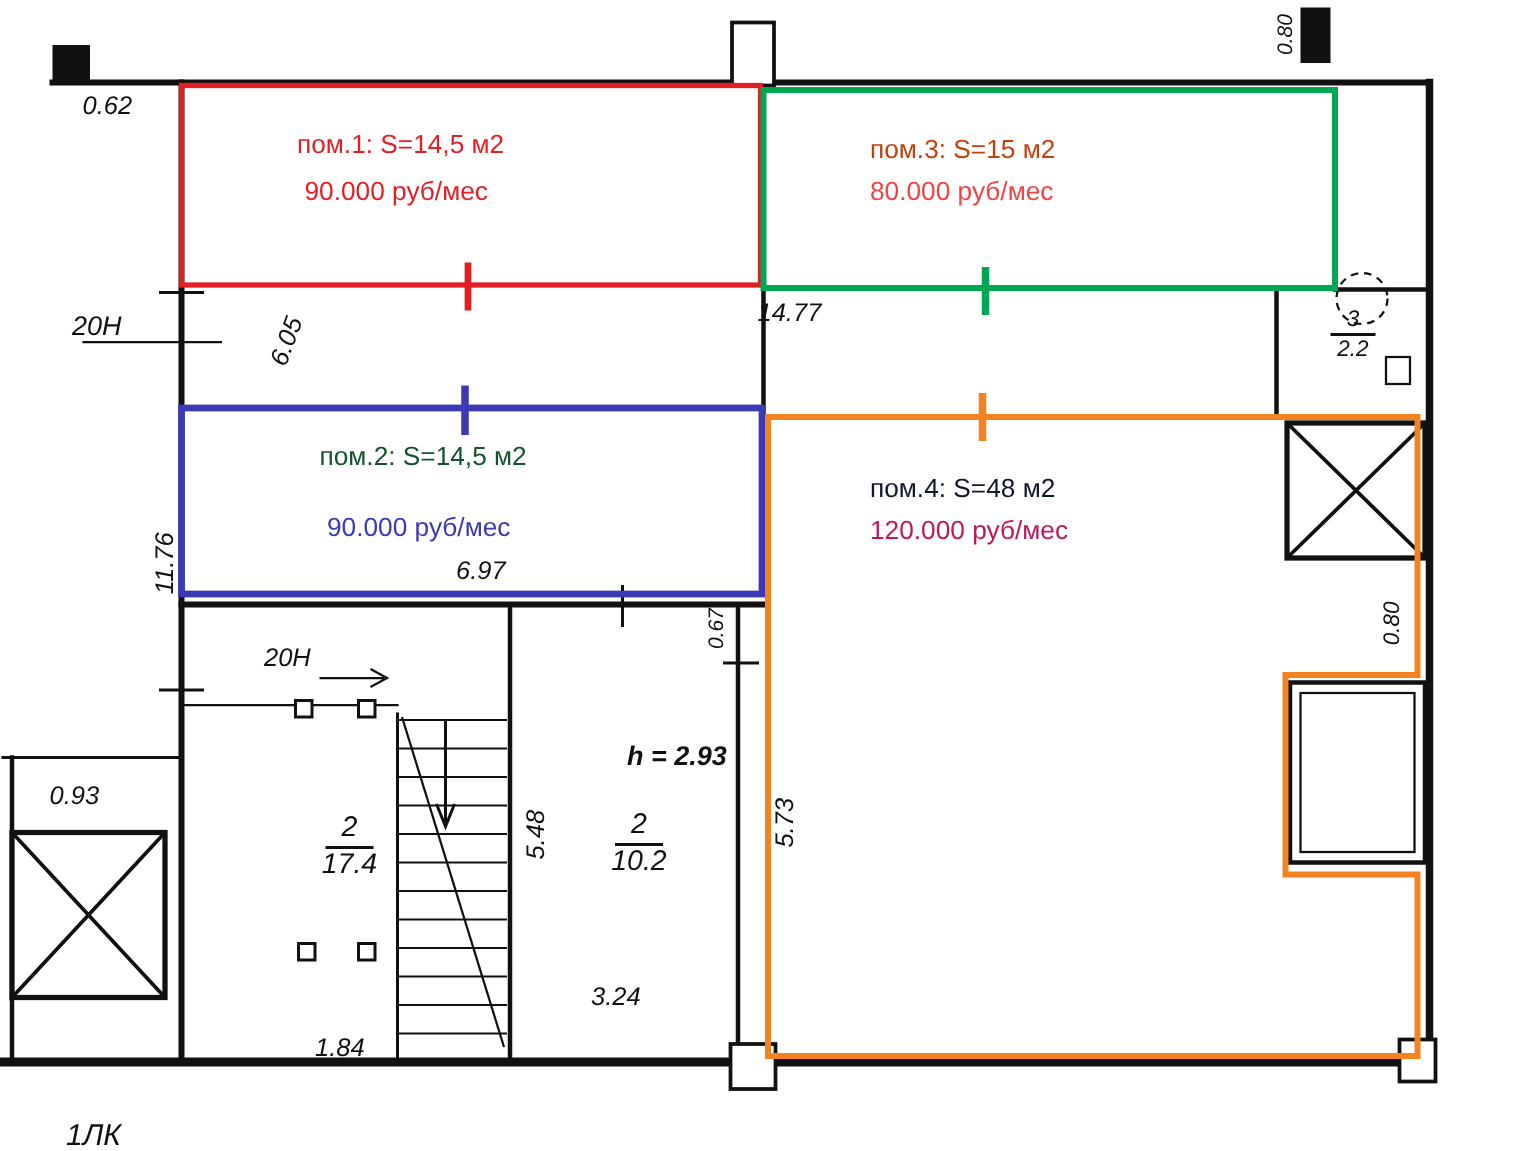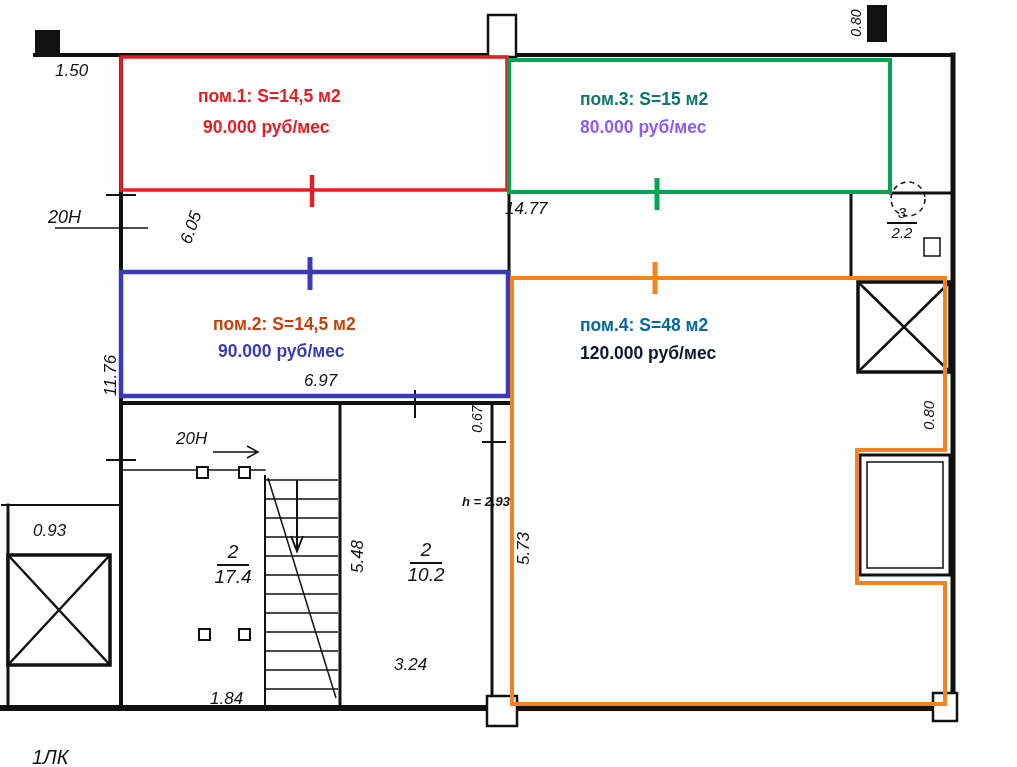--- a/index.html
+++ b/index.html
@@ -9,33 +9,33 @@
     font-family:"Liberation Sans", sans-serif;
     color:#111;
   }
   svg.plan { position:absolute; left:0; top:0; }
   .lbl {
     position:absolute; font-style:italic; font-size:17px;
     white-space:nowrap; color:#111; line-height:1;
   }
   .sm { font-size:14px; }
   .room-lbl {
-    position:absolute; font-weight:bold; font-size:17.5px;
+    position:absolute; font-weight:normal; font-size:17.5px;
     white-space:nowrap; line-height:1; font-style:normal;
   }
   .rot { transform:rotate(-90deg); transform-origin:center; text-align:center; }
   .diag { transform:rotate(-70deg); transform-origin:center; text-align:center; }
   .frac {
     position:absolute; text-align:center; font-style:italic;
     color:#111; line-height:1.2;
   }
   .frac .num { display:inline-block; border-bottom:2px solid #111; padding:0 11px; }
   .frac .den { display:block; }
   .big { font-size:19px; }
-  .ceil { font-size:13px; font-weight:bold;margin-left:44px; }
+  .ceil { font-size:18px; font-weight:bold; }
 </style>
 </head>
 <body>
 
 <div class="canvas">
 
   <svg class="plan" width="1017" height="767" viewBox="0 0 1017 767">
 
     <g stroke="#111" fill="none" stroke-linecap="square">
       <path d="M35,55 H953" stroke-width="4"></path>
@@ -107,30 +107,30 @@
       <rect x="509" y="60" width="381" height="132" fill="none" stroke-width="4" stroke="#00a651"></rect>
       <path d="M657,178 V210" fill="none" stroke-width="5" stroke="#00a651"></path>
       <path d="M512,278 H945 V450 H857 V583 H945 V704 H512 Z" fill="none" stroke-width="4" stroke="#f58220"></path>
       <path d="M655,262 V294" fill="none" stroke-width="5" stroke="#f58220"></path>
     </g>
   </svg>
 
   <div class="room-lbl" style="left: 198px; top: 88px; color: rgb(227, 30, 36);">пом.1: S=14,5 м2</div>
   <div class="room-lbl" style="left: 203px; top: 119px; color: rgb(227, 30, 36);">90.000 руб/мес</div>
 
-  <div class="room-lbl" style="left: 580px; top: 91px; color: #0f766e;">пом.3: S=15 м2</div>
-  <div class="room-lbl" style="left: 580px; top: 119px; color: #8b5cf6;">80.000 руб/мес</div>
+  <div class="room-lbl" style="left: 580px; top: 91px; color: #c2410c;">пом.3: S=15 м2</div>
+  <div class="room-lbl" style="left: 580px; top: 119px; color: #ef4444;">80.000 руб/мес</div>
 
-  <div class="room-lbl" style="left: 213px; top: 316px; color: #c2410c;">пом.2: S=14,5 м2</div>
+  <div class="room-lbl" style="left: 213px; top: 296px; color: #14532d;">пом.2: S=14,5 м2</div>
   <div class="room-lbl" style="left: 218px; top: 343px; color: rgb(58, 58, 181);">90.000 руб/мес</div>
 
-  <div class="room-lbl" style="left: 580px; top: 317px; color: #0369a1;">пом.4: S=48 м2</div>
-  <div class="room-lbl" style="left: 580px; top: 345px; color: #0f172a;">120.000 руб/мес</div>
+  <div class="room-lbl" style="left: 580px; top: 317px; color: #0f172a;">пом.4: S=48 м2</div>
+  <div class="room-lbl" style="left: 580px; top: 345px; color: #be185d;">120.000 руб/мес</div>
 
-  <div class="lbl" style="left:55px;top:62px">1.50</div>
+  <div class="lbl" style="left:55px;top:62px">0.62</div>
   <div class="lbl" style="left:48px;top:208px;font-size:18px">20Н</div>
   <div class="lbl diag" style="left:169px;top:219px;width:44px">6.05</div>
   <div class="lbl" style="left:505px;top:200px">14.77</div>
 
   <div class="frac" style="left:880px;top:204px;width:44px;font-size:15px">
     <span class="num">3</span>
     <span class="den">2.2</span>
   </div>
 
   <div class="lbl rot sm" style="left:836px;top:16px;width:40px">0.80</div>
@@ -149,15 +149,15 @@
 
   <div class="frac big" style="left:396px;top:539px;width:60px">
     <span class="num">2</span>
     <span class="den">10.2</span>
   </div>
 
   <div class="lbl rot" style="left:501px;top:540px;width:44px">5.73</div>
   <div class="lbl" style="left:394px;top:656px">3.24</div>
   <div class="lbl" style="left:210px;top:690px">1.84</div>
   <div class="lbl rot" style="left:906px;top:408px;width:44px;font-size:15px">0.80</div>
-  <div class="lbl" style="left:32px;top:747px;font-size:20px">1ЛК</div>
+  <div class="lbl" style="left:44px;top:747px;font-size:20px">1ЛК</div>
 
 </div>
 
 </body></html>

